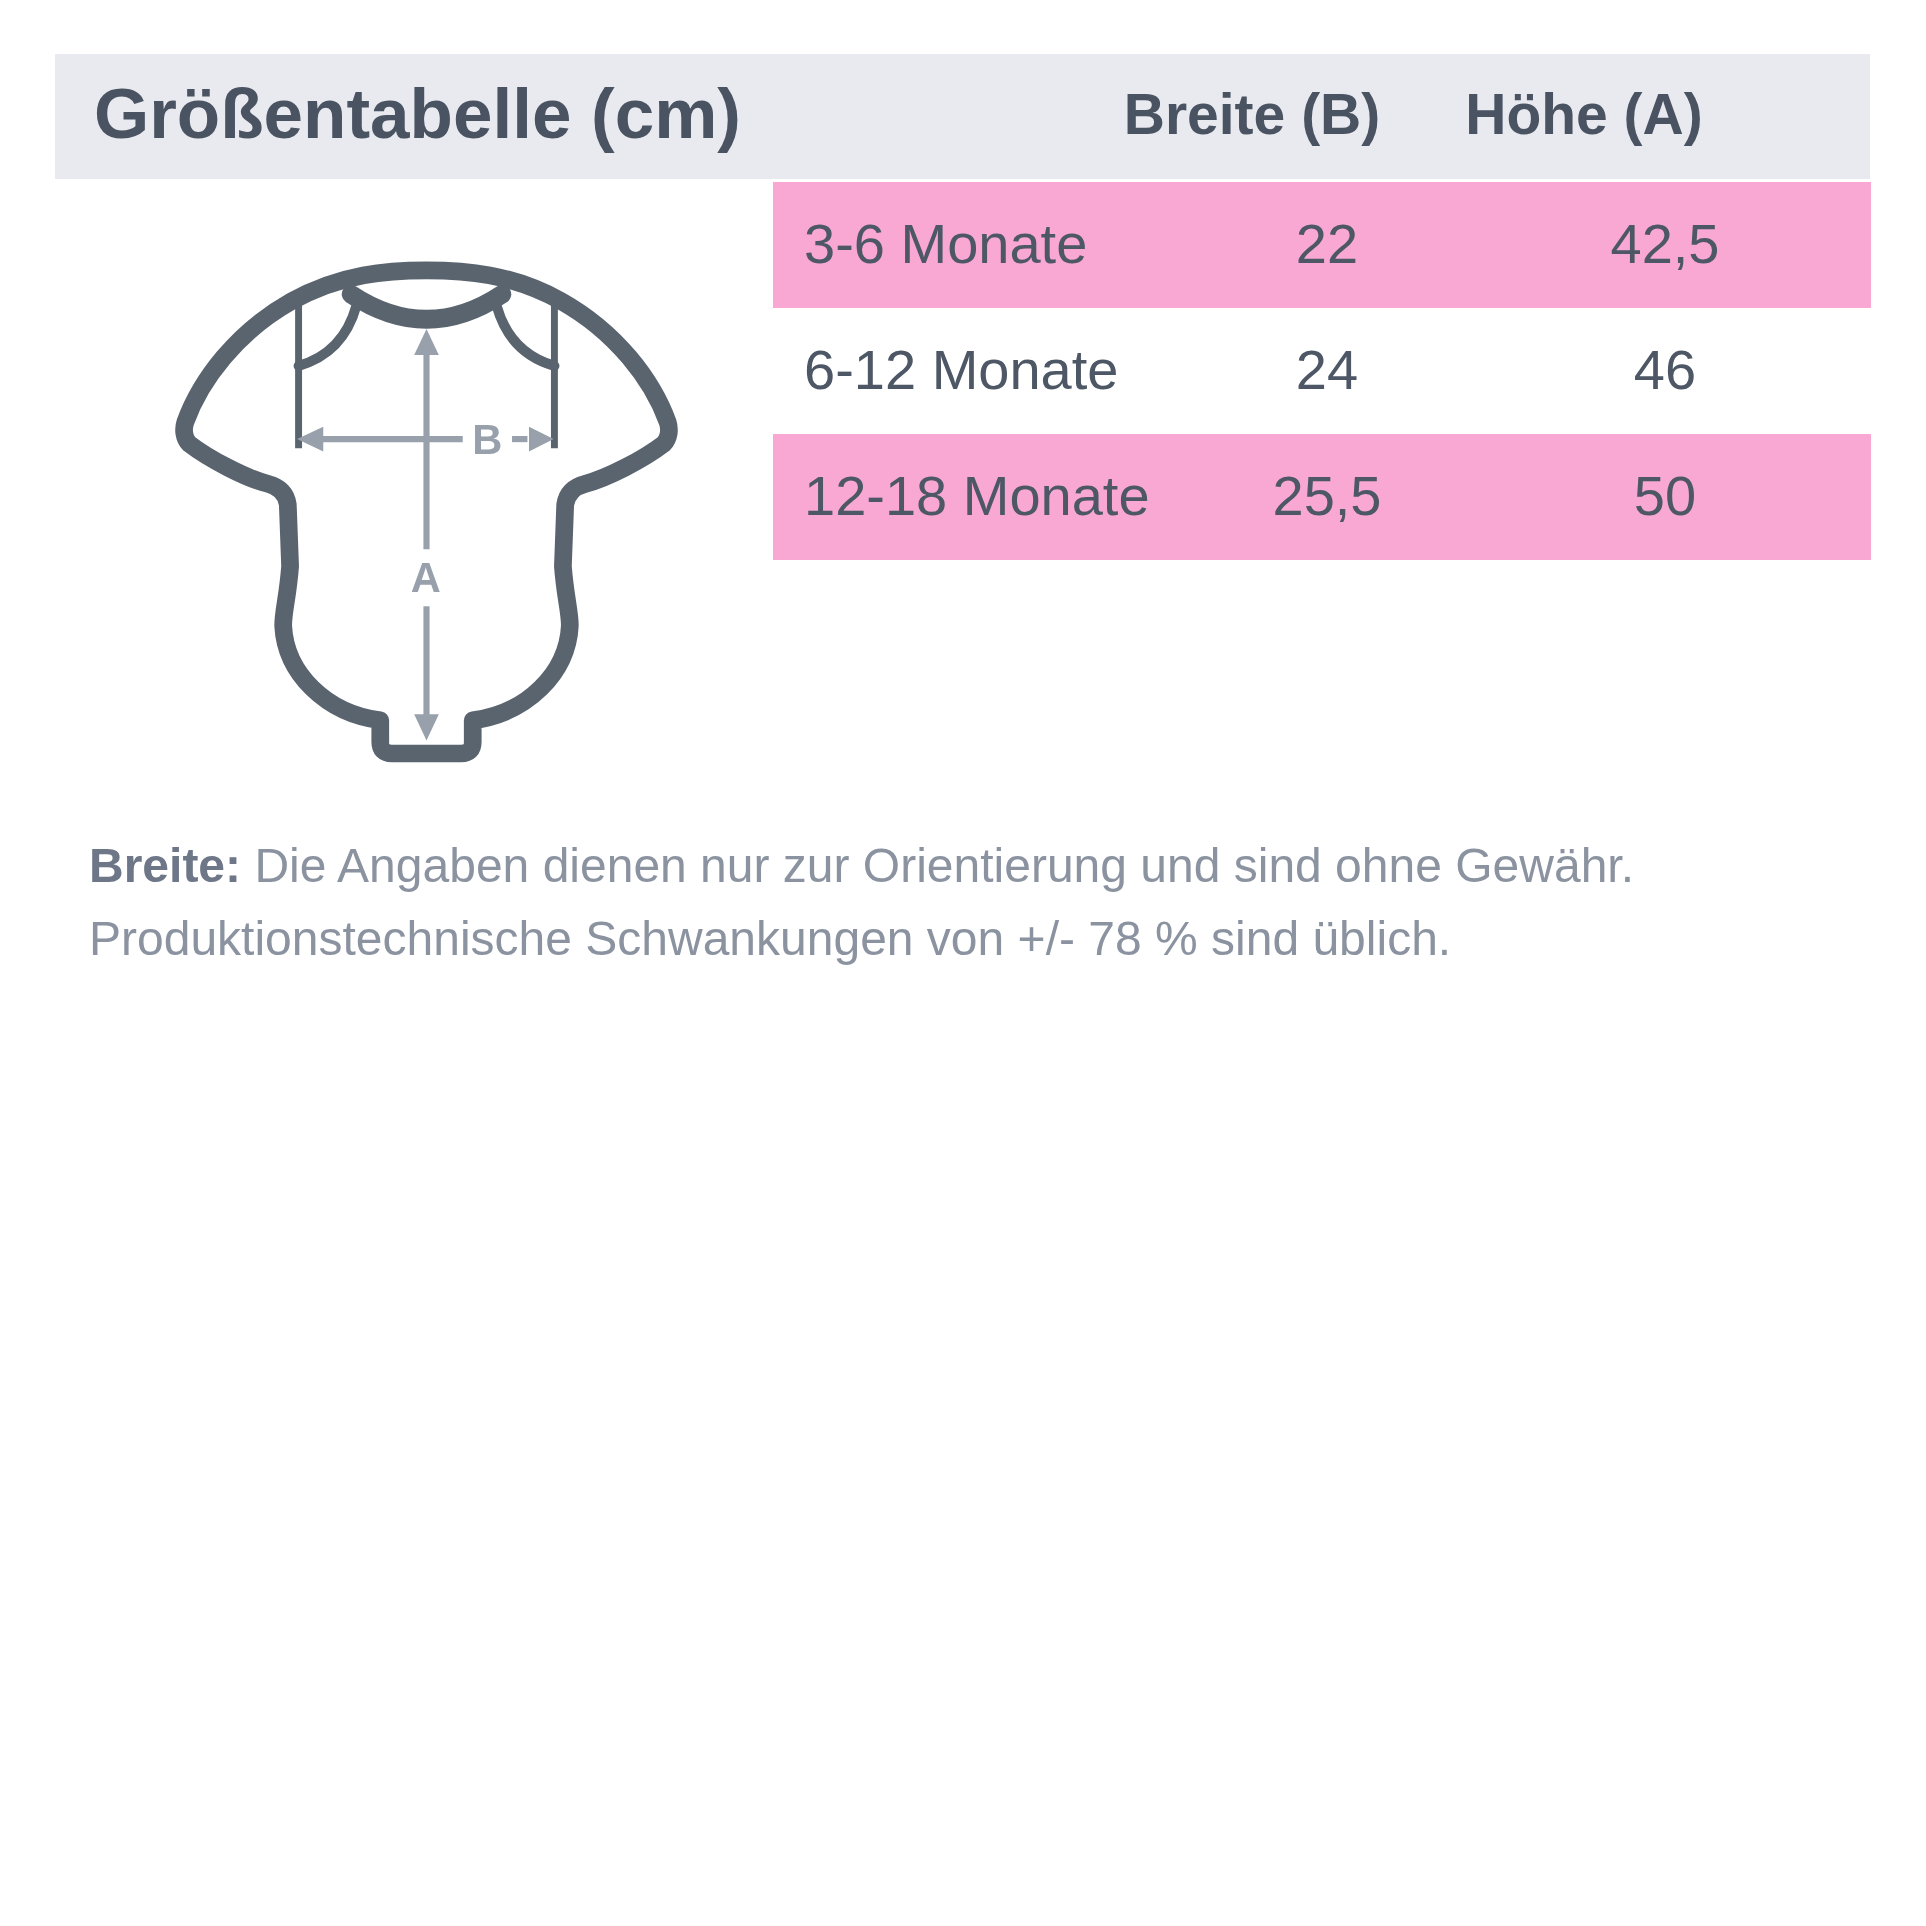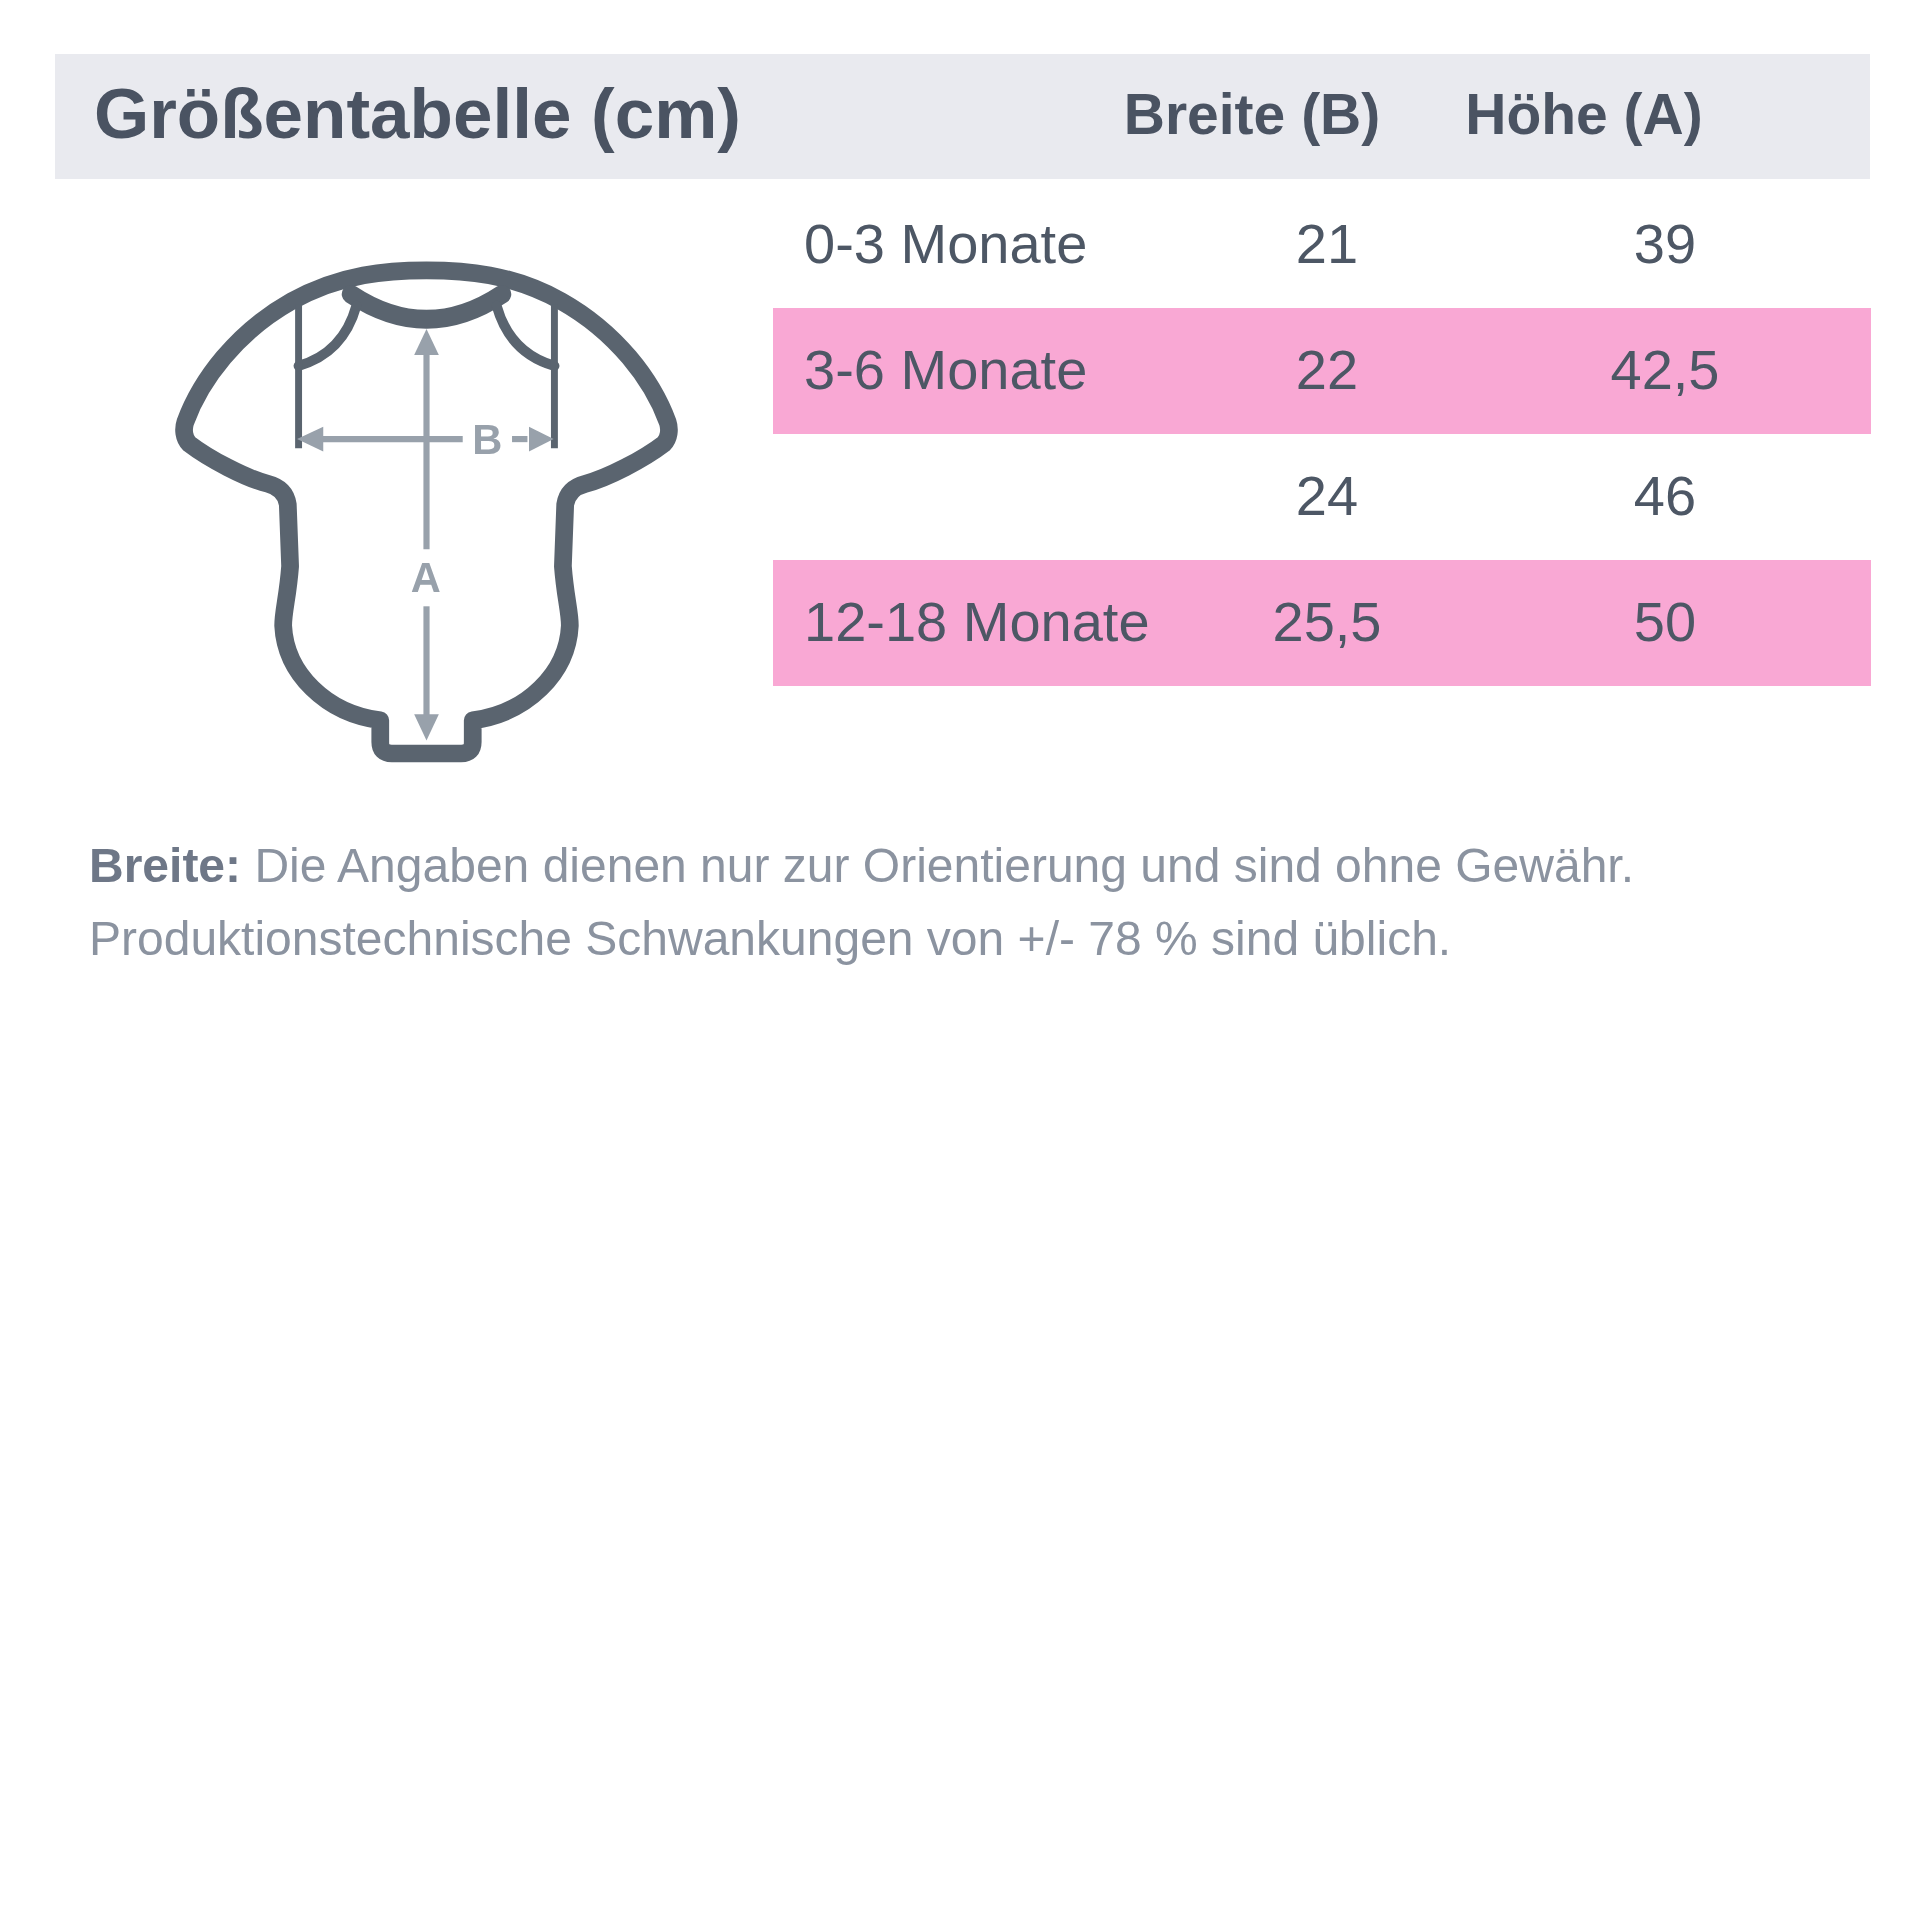--- a/index.html
+++ b/index.html
@@ -99,31 +99,27 @@
 
 <div class="stage">
 
   <div class="header-band">
     <div class="header-title">Größentabelle (cm)</div>
     <div class="header-col col-height">Höhe (A)</div>
     <div class="header-col col-width">Breite (B)</div>
   </div>
 
   <div class="size-table">
-    <div class="size-row">
-      <span class="size-cell">0-3 Monate</span>
-      <span class="num-cell width-value">21</span>
-      <span class="num-cell height-value">39</span>
-    </div>
     <div class="size-row shaded">
       <span class="size-cell">3-6 Monate</span>
       <span class="num-cell width-value">22</span>
       <span class="num-cell height-value">42,5</span>
     </div>
     <div class="size-row">
+      <span class="size-cell">6-12 Monate</span>
       <span class="num-cell width-value">24</span>
       <span class="num-cell height-value">46</span>
     </div>
     <div class="size-row shaded">
       <span class="size-cell">12-18 Monate</span>
       <span class="num-cell width-value">25,5</span>
       <span class="num-cell height-value">50</span>
     </div>
   </div>
 

